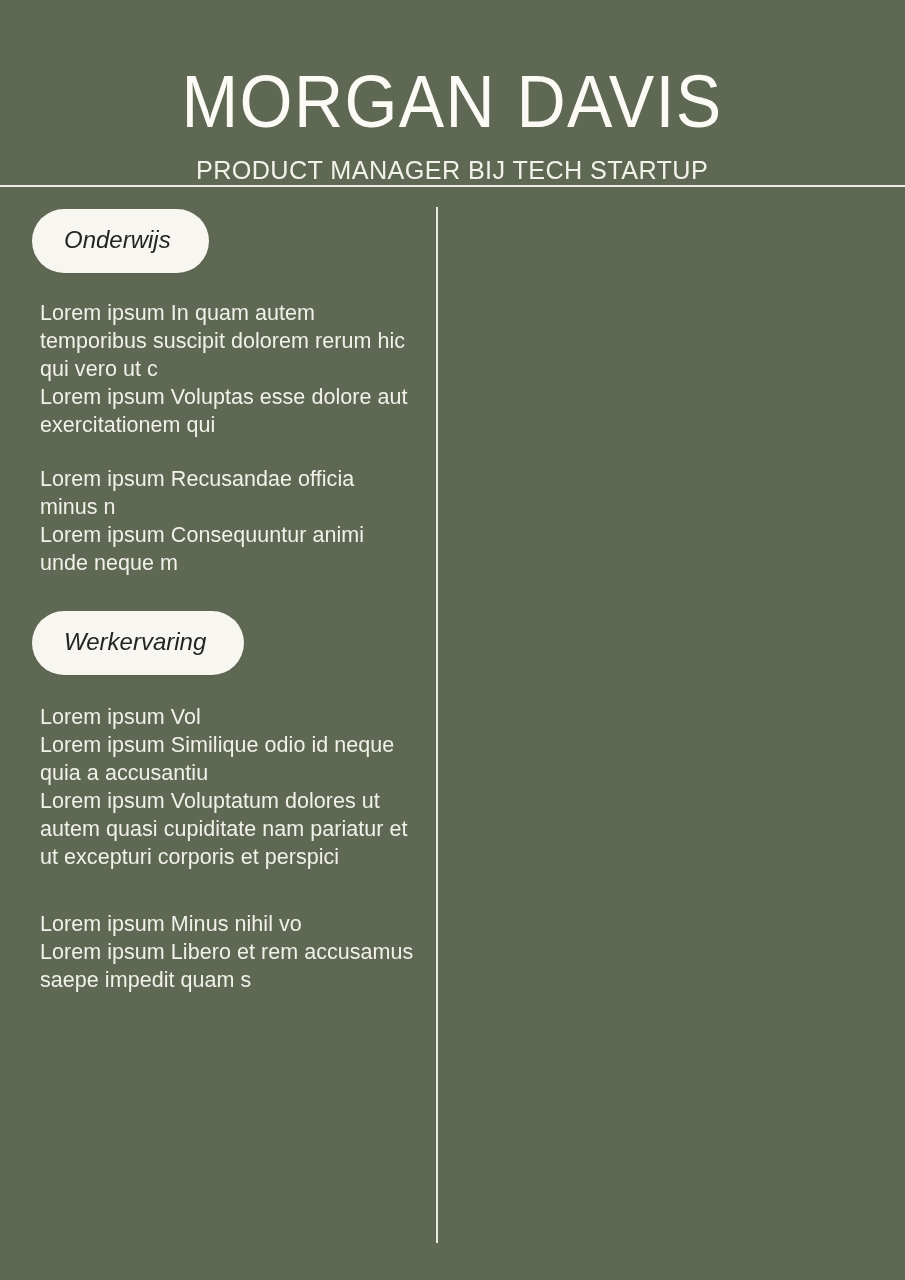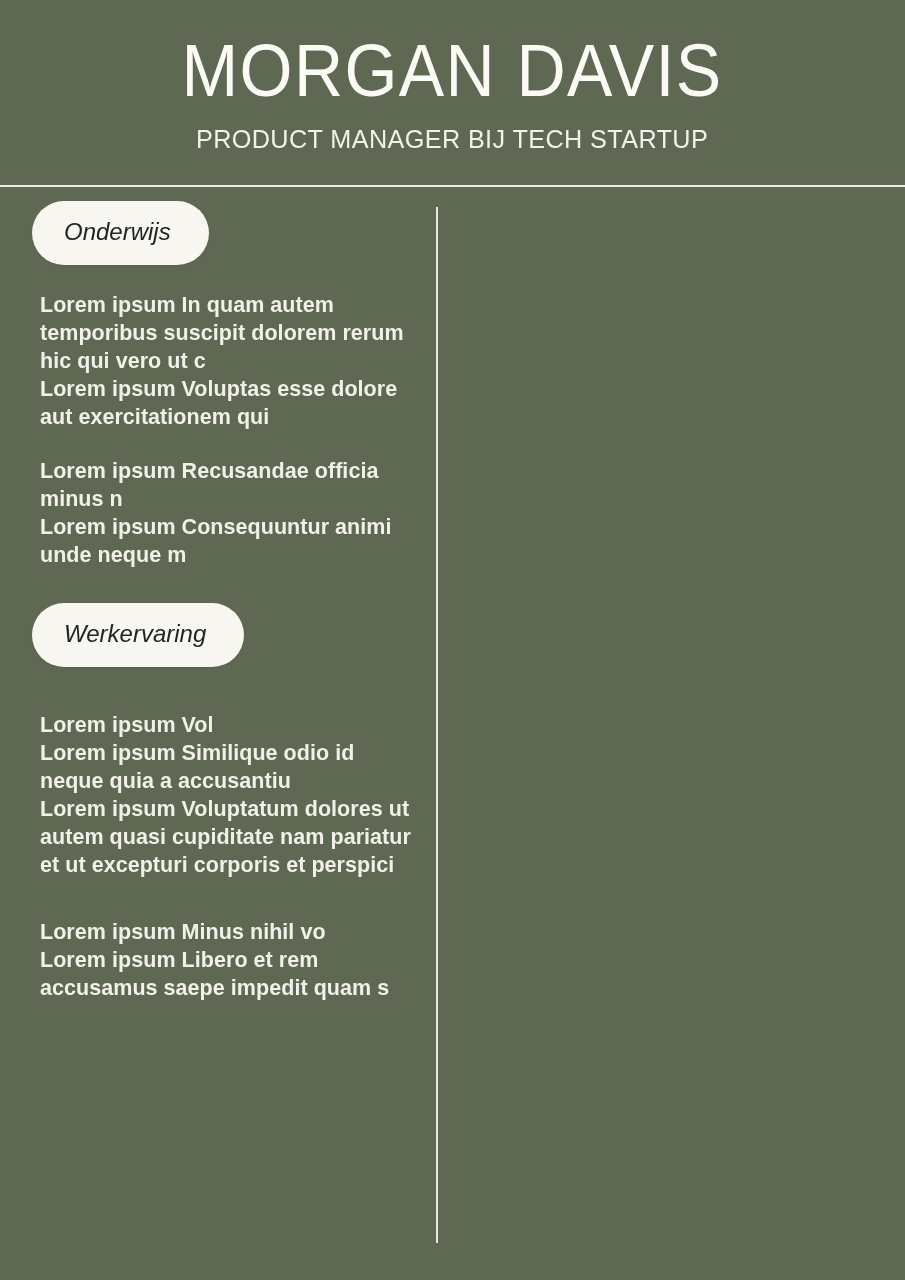--- a/index.html
+++ b/index.html
@@ -16,21 +16,21 @@
     position: relative;
   }
 
   
   .header {
     height: 187px;
     box-sizing: border-box;
     display: flex;
     flex-direction: column;
     align-items: center;
-    justify-content: flex-start;
+    justify-content: flex-end;
     padding-top: 34px;
     border-bottom: 2px solid #ecece4;
   }
   .name {
     font-size: 74px;
     line-height: 1.0;
     font-weight: 400;
     letter-spacing: 1.5px;
     color: #fbfaf5;
     text-transform: uppercase;
@@ -86,21 +86,21 @@
     white-space: nowrap;
     box-shadow: 0 1px 2px rgba(0,0,0,0.07);
   }
   .col-left .pill  { margin-left: 32px; }
 
   
   .block {
     color: #f1f0e9;
     font-size: 21.5px;
     line-height: 28px;
-    font-weight: 700;
+    font-weight: 400;
     letter-spacing: 0.05px;
   }
   .col-left .block  { margin-left: 40px; width: 375px; }
   .line { white-space: normal; }
 
   .sec { margin: 0; padding: 0; }
 </style>
 </head>
 <body>
 
@@ -108,38 +108,38 @@
   <h1 class="name">Morgan Davis</h1>
   <div class="subtitle">Product Manager bij Tech Startup</div>
 </div>
 
 <div class="body-wrap">
 
   <div class="divider-vert"></div>
 
   <div class="col col-left">
 
-    <div class="sec" style="padding-top:14px;">
+    <div class="sec" style="padding-top:22px;">
       <div class="pill">Onderwijs</div>
 
       <div class="block" style="margin-top:26px;">
         <div class="line">Lorem ipsum In quam autem temporibus suscipit dolorem rerum hic qui vero ut c</div>
         <div class="line">Lorem ipsum Voluptas esse dolore aut exercitationem qui</div>
       </div>
 
       <div class="block" style="margin-top:26px;">
         <div class="line">Lorem ipsum Recusandae officia minus n</div>
         <div class="line">Lorem ipsum Consequuntur animi unde neque m</div>
       </div>
     </div>
 
     <div class="sec" style="padding-top:34px;">
       <div class="pill">Werkervaring</div>
 
-      <div class="block" style="margin-top:44px;">
+      <div class="block" style="margin-top:28px;">
         <div class="line">Lorem ipsum Vol</div>
         <div class="line">Lorem ipsum Similique odio id neque quia a accusantiu</div>
         <div class="line">Lorem ipsum Voluptatum dolores ut autem quasi cupiditate nam pariatur et ut excepturi corporis et perspici</div>
       </div>
 
       <div class="block" style="margin-top:39px;">
         <div class="line">Lorem ipsum Minus nihil vo</div>
         <div class="line">Lorem ipsum Libero et rem accusamus saepe impedit quam s</div>
       </div>
     </div>

